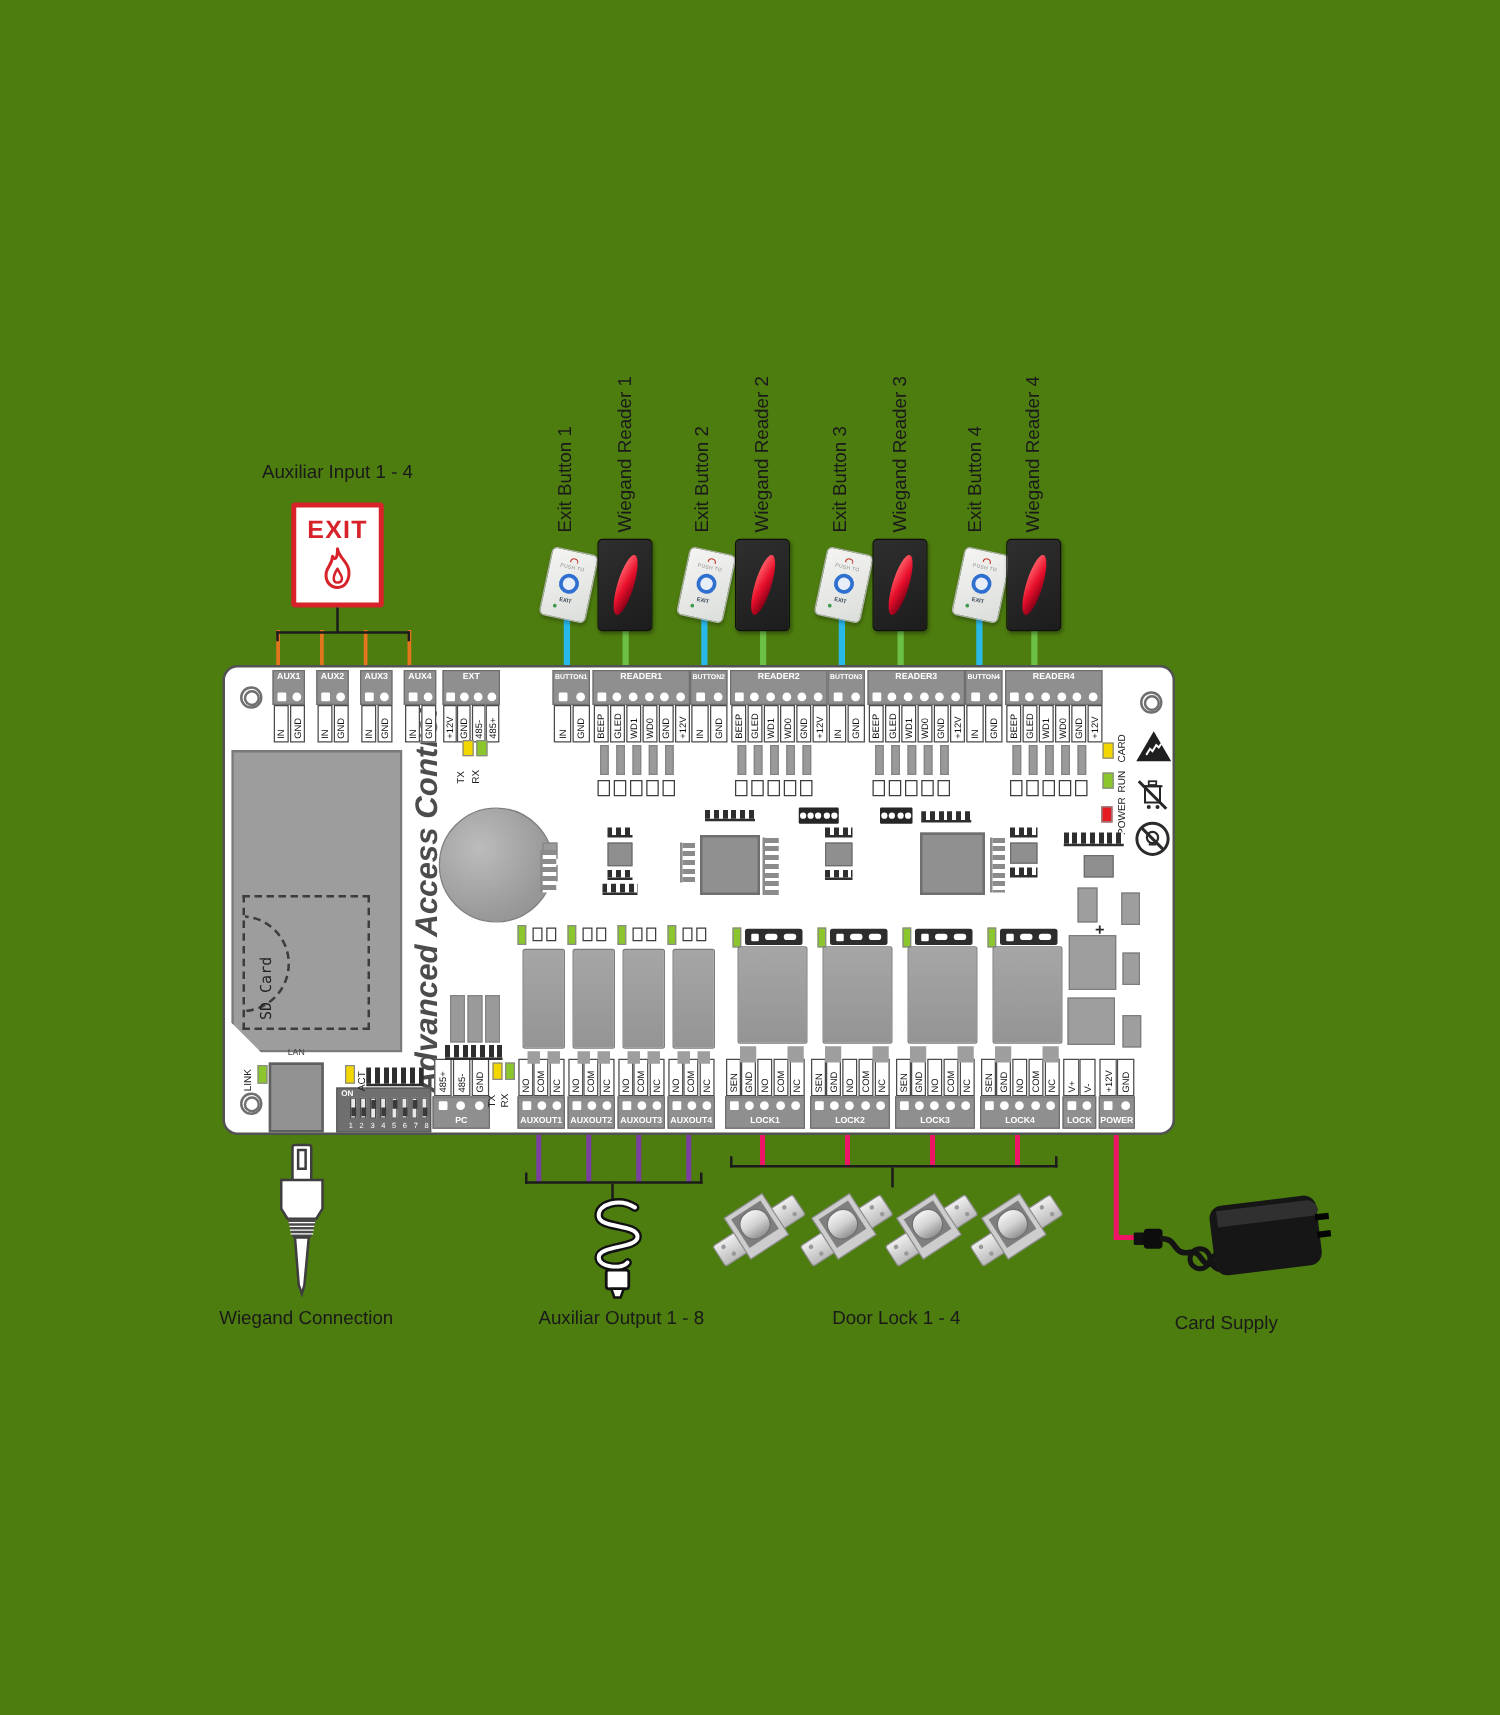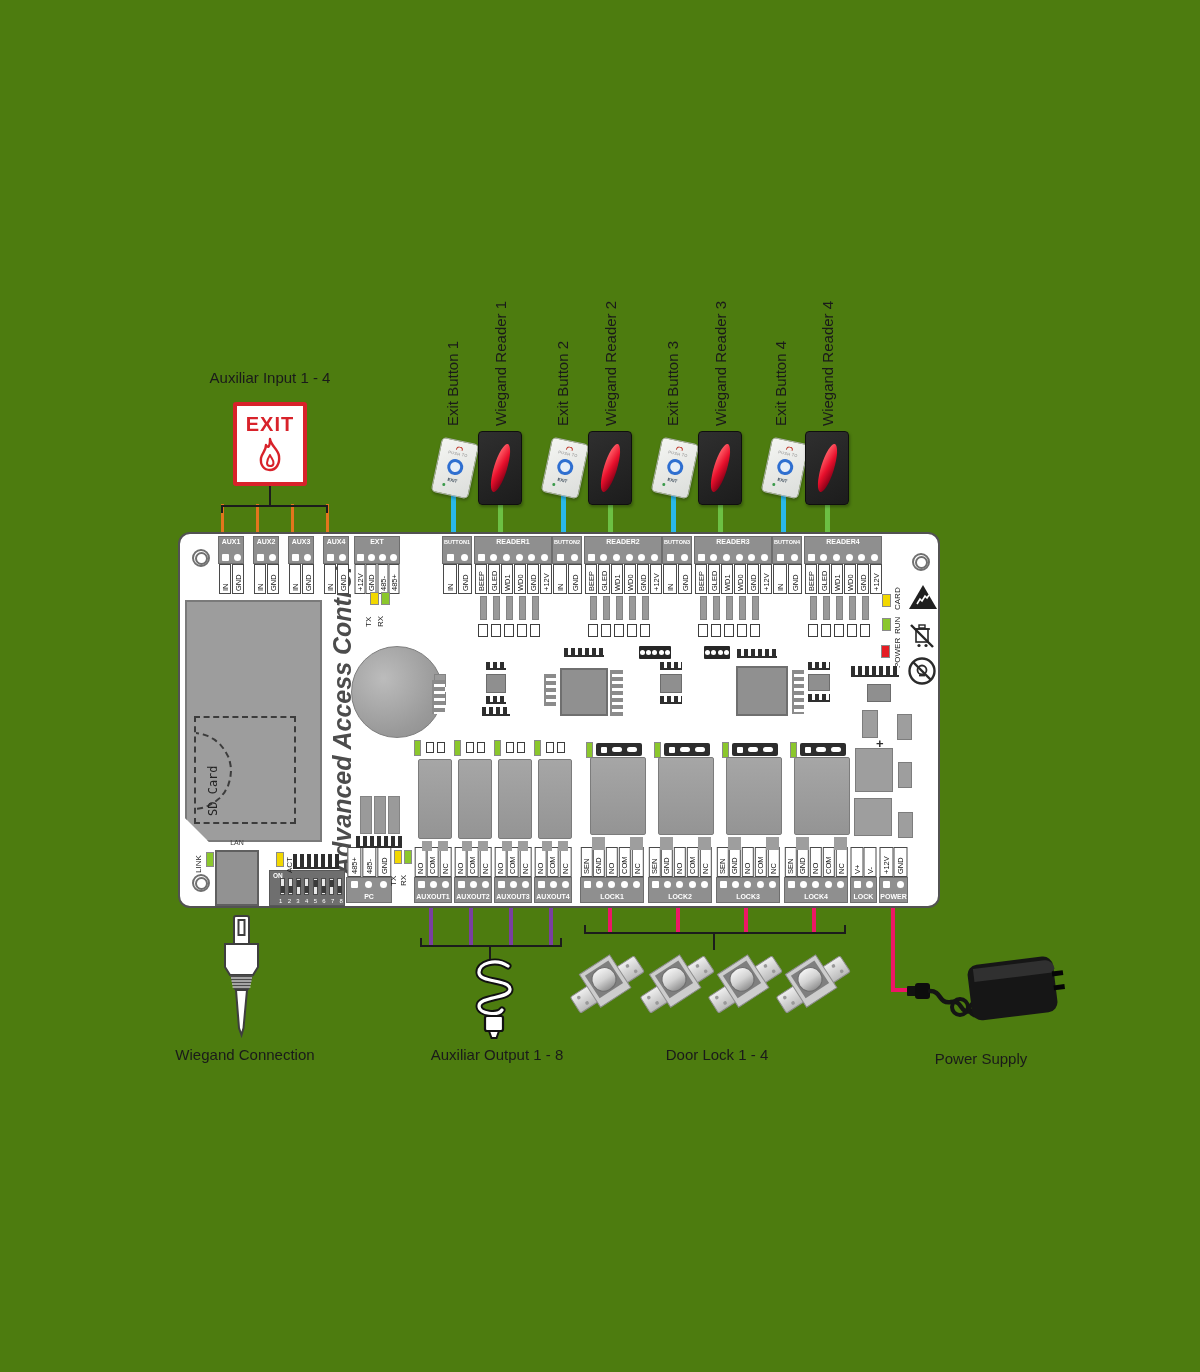--- a/index.html
+++ b/index.html
@@ -913,14 +913,14 @@
         <path d="M70,20 h72 a9,9 0 0 1 9,9 l-3,4 h-78 z" fill="#303030"></path>
         <rect x="148" y="32" width="11" height="5" fill="#050505"></rect>
         <rect x="148" y="46" width="11" height="5" fill="#050505"></rect>
       </g>
     </svg>
   </div>
 
   <div class="cap" style="left:160px;top:1046px;width:170px;">Wiegand Connection</div>
   <div class="cap" style="left:412px;top:1046px;width:170px;">Auxiliar Output 1 - 8</div>
   <div class="cap" style="left:642px;top:1046px;width:150px;">Door Lock 1 - 4</div>
-  <div class="cap" style="left:906px;top:1050px;width:150px;">Power Supply</div>
+  <div class="cap" style="left:906px;top:1050px;width:150px;">Card Supply</div>
 </div>
 
 </body></html>

